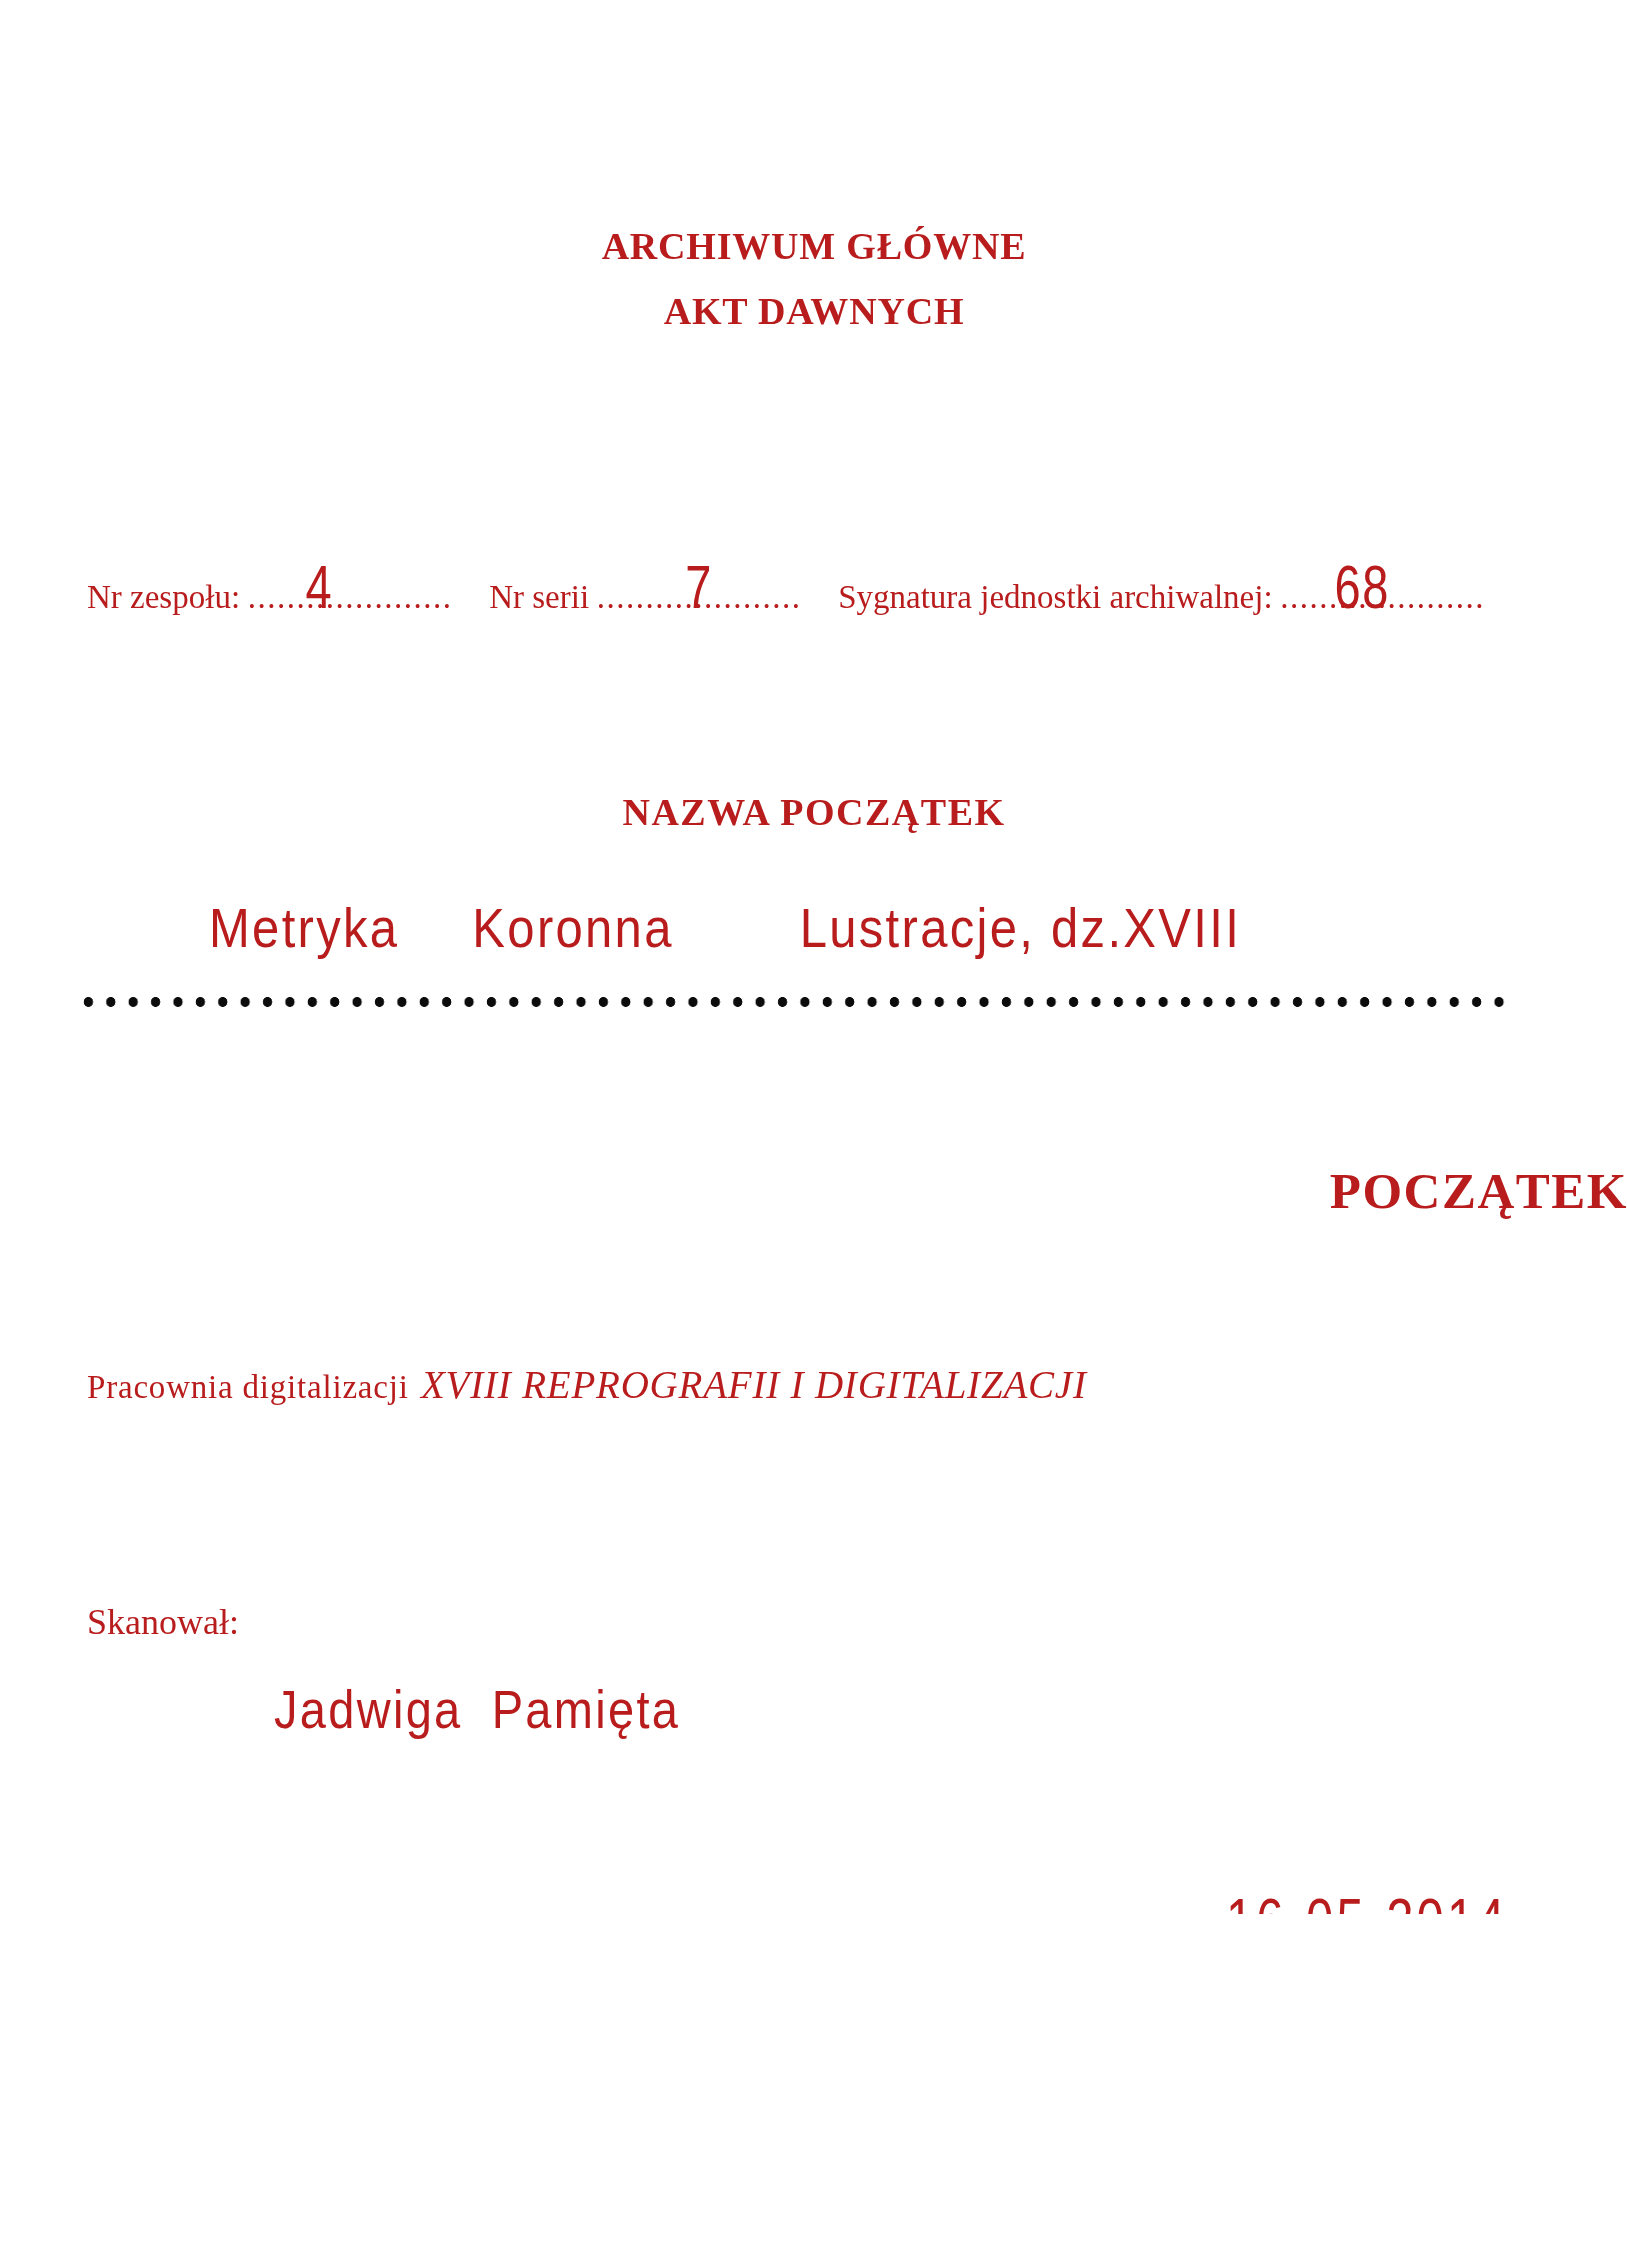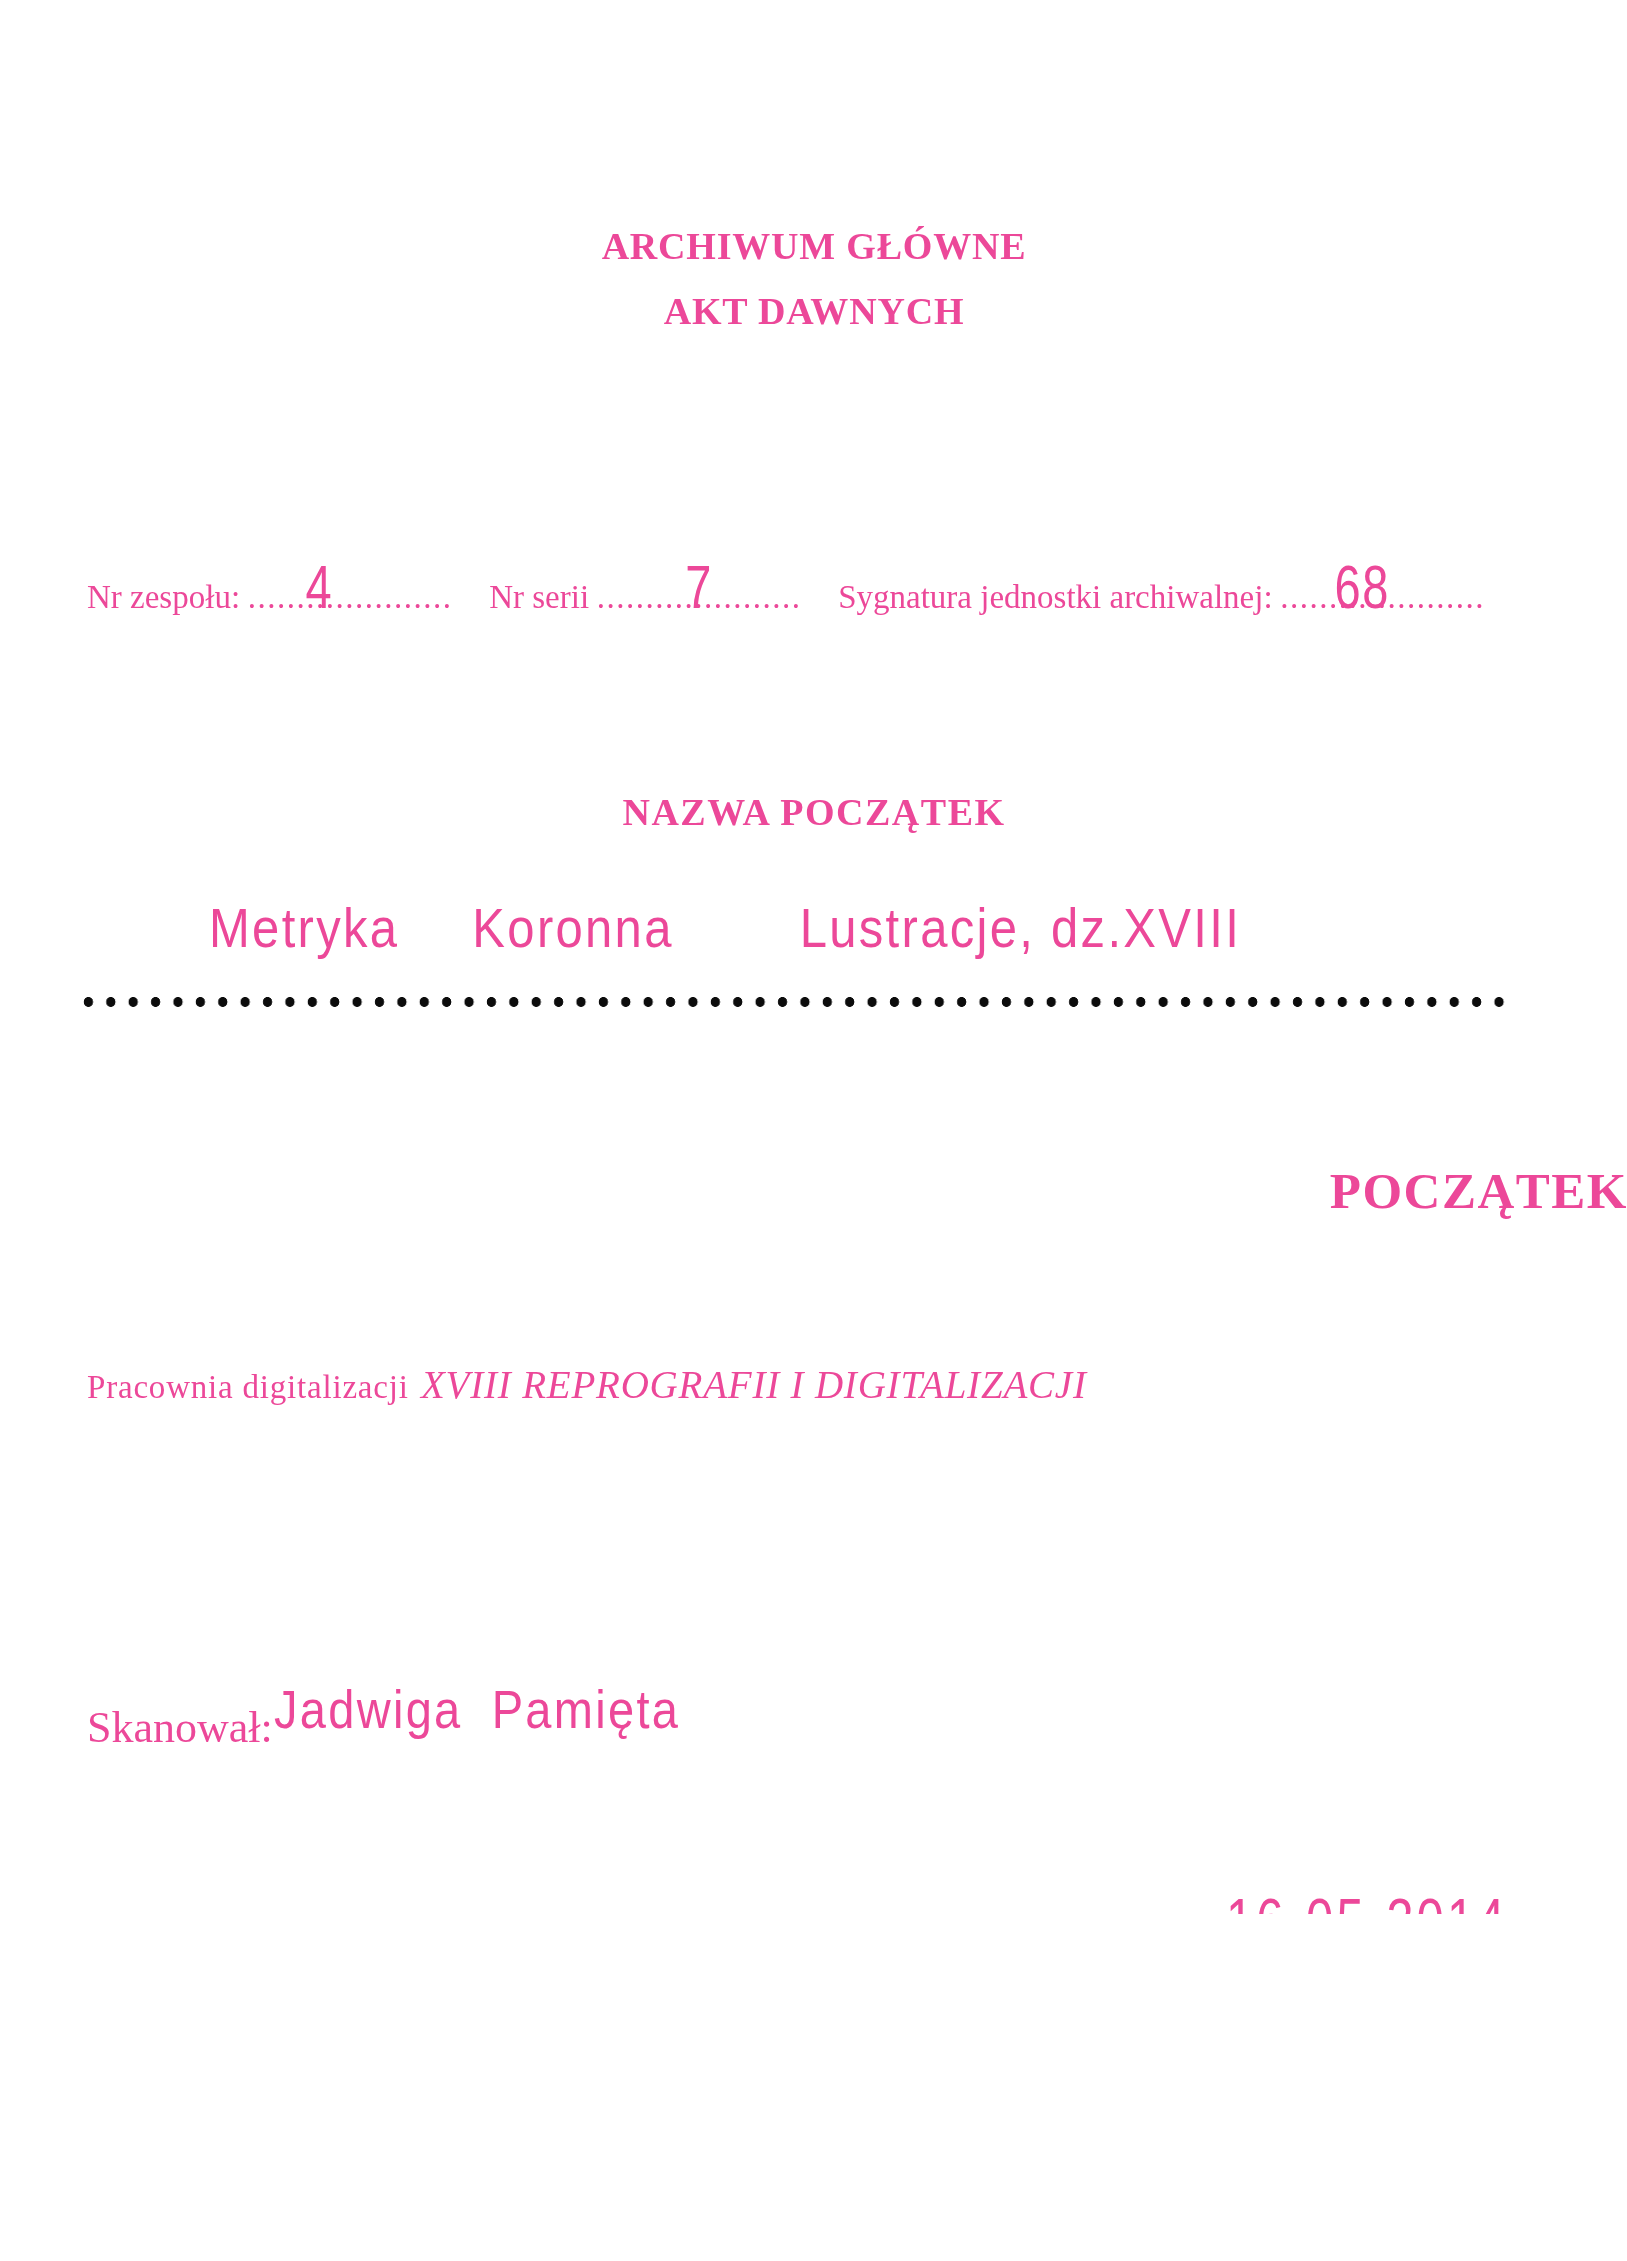--- a/index.html
+++ b/index.html
@@ -2,21 +2,21 @@
 <html style="font-size:12.3px"><head>
 <meta charset="utf-8">
 <style>
   html, body { margin: 0; padding: 0; background: #ffffff; }
   .page {
     position: relative;
     width: 1628px;
     height: 1914px;
     background: #ffffff;
     font-family: "Liberation Serif", serif;
-    color: #ec4899;
+    color: #b91c1c;
     overflow: hidden;
   }
   
   .header {
     position: absolute; top: 214px; left: 0; width: 100%;
     text-align: center; font-weight: bold; font-size: 38px;
     line-height: 65px; letter-spacing: 0.8px;
   }
   .section-title {
     position: absolute; top: 793px; left: 0; width: 100%;
@@ -72,22 +72,22 @@
   
   .digitization {
     position: absolute; top: 1371px; left: 87px;
     font-size: 33px; line-height: 1; white-space: nowrap; letter-spacing: 0.8px;
   }
   .digitization .unit {
     font-style: italic; font-size: 39px; line-height: 0; margin-left: 12.3px;
   }
   
   .scan-label {
-    position: absolute; top: 1706px; left: 87px;
-    font-size: 44px; line-height: 1;
+    position: absolute; top: 1604px; left: 87px;
+    font-size: 36px; line-height: 1;
   }
   .scan-operator {
     position: absolute; top: 1682px; left: 274px;
     font-family: "Liberation Sans", sans-serif;
     font-size: 47px; line-height: 1; letter-spacing: 2.3px; word-spacing: 13.8px;
     transform: scaleY(1.15); transform-origin: left top; white-space: nowrap;
   }
   
   .date-row {
     position: absolute; top: 1916px; left: 1107px;

